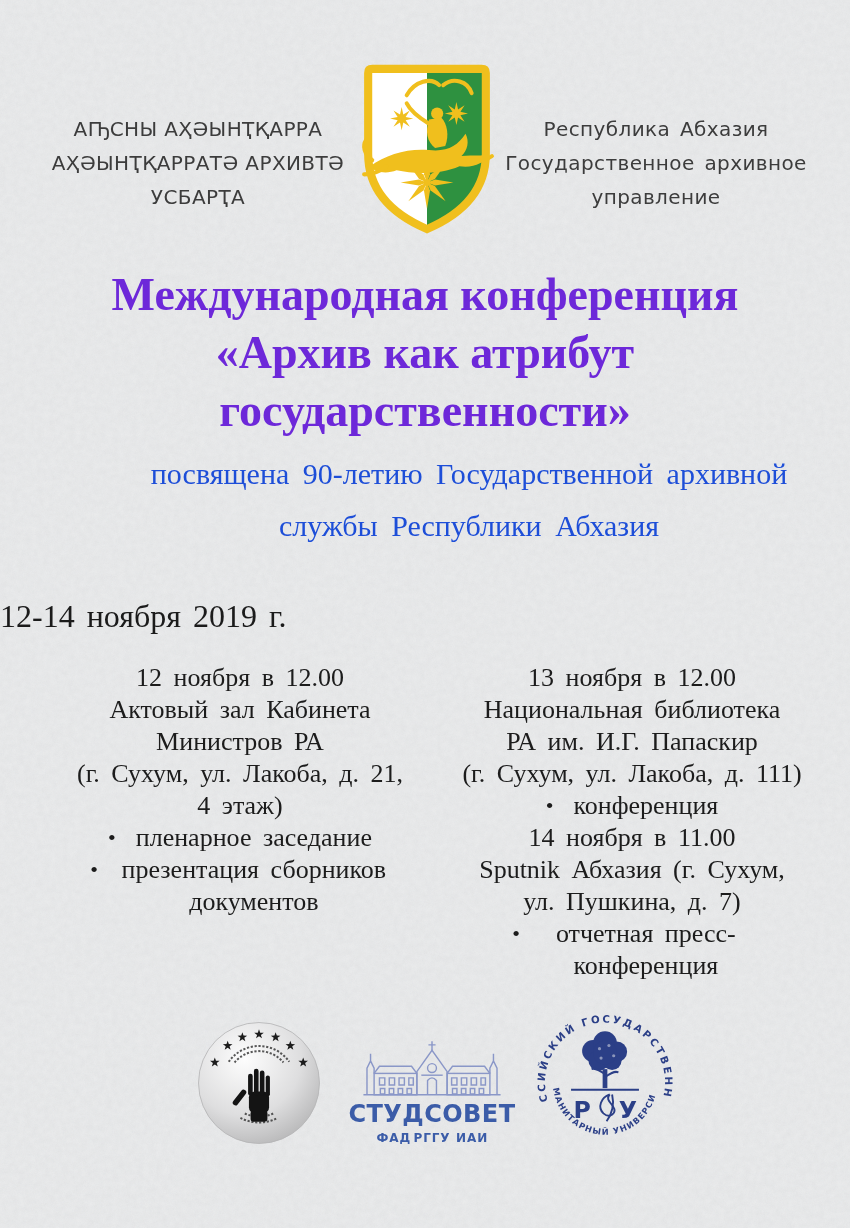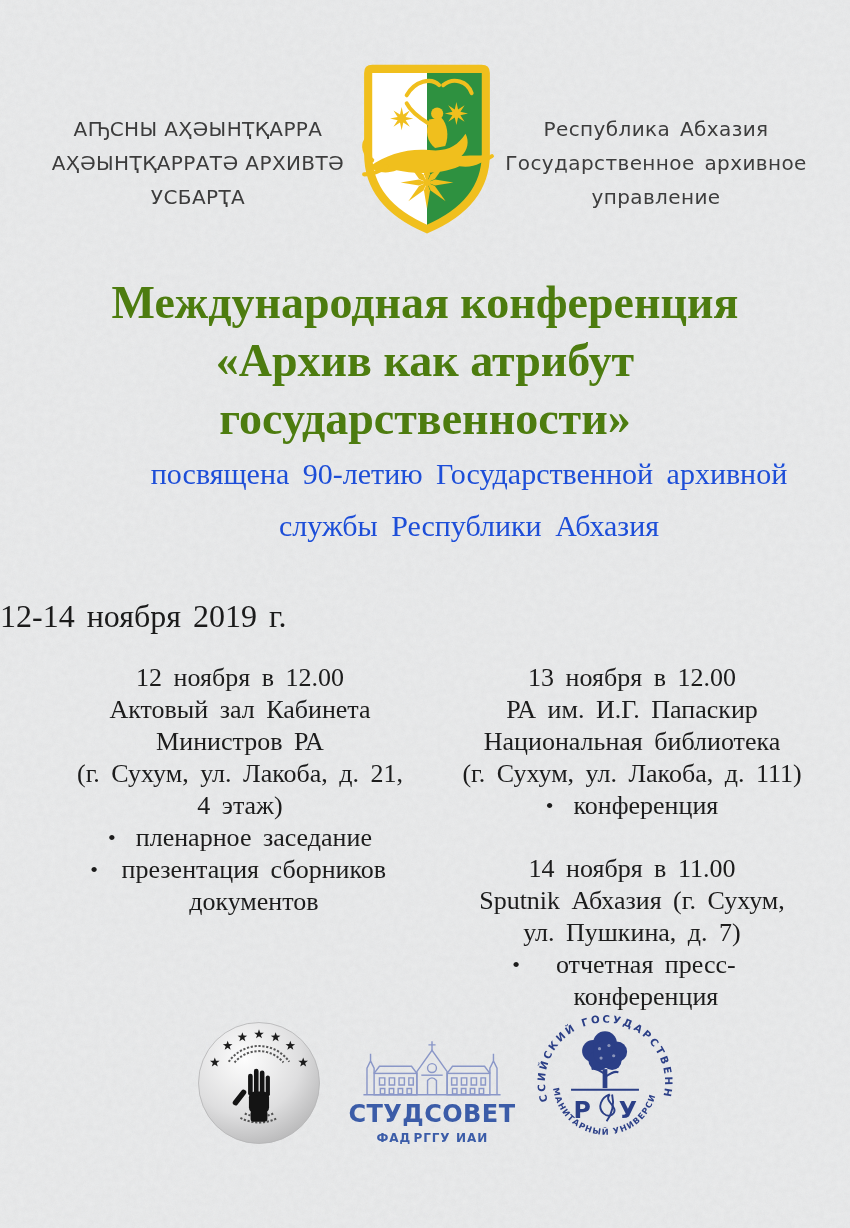--- a/index.html
+++ b/index.html
@@ -11,41 +11,41 @@
   .texture{position:absolute;inset:0;width:100%;height:100%;pointer-events:none;}
   .org{
     position:absolute;top:112px;width:340px;text-align:center;
     font-family:"DejaVu Sans","Liberation Sans",sans-serif;
     font-size:20px;line-height:34px;color:#3c3c3c;letter-spacing:.4px;
   }
   .org-abkhaz{left:28px;}
   .org-rus{left:486px;width:340px;word-spacing:3px;}
   .emblem{position:absolute;top:60px;left:356px;width:142px;height:176px;}
   .title{
-    position:absolute;top:274px;left:0;width:850px;text-align:center;
-    font-weight:700;font-size:46px;line-height:58px;color:#4d7c0f;
+    position:absolute;top:266px;left:0;width:850px;text-align:center;
+    font-weight:700;font-size:46px;line-height:58px;color:#6d28d9;
   }
   .subtitle{
     position:absolute;top:448px;left:0;width:850px;text-align:center;
     font-size:30px;line-height:52px;color:#1d4ed8;word-spacing:6px;padding-left:44px;
   }
   .dates{
     position:absolute;top:598px;left:0;width:850px;
     font-size:32px;color:#1b1b1b;word-spacing:4px;
   }
   .col{position:absolute;top:662px;font-size:26px;line-height:32px;text-align:center;word-spacing:5px;}
   .col-left{left:48px;width:384px;}
   .col-right{left:436px;width:392px;}
   .evt-line{white-space:nowrap;}
   .bullet-row{display:flex;justify-content:center;align-items:flex-start;gap:20px;}
   .bullet-dot{flex:0 0 auto;font-size:22px;line-height:32px;}
   .bullet-text{text-align:center;}
   .bt-wide{max-width:272px;}
   .bt-press{max-width:212px;}
-  .evt-gap{margin-top:31px;}
+  .evt-gap{}
   .logo{position:absolute;}
   .logo-medal{left:196px;top:1020px;width:126px;height:126px;}
   .logo-studsovet{left:346px;top:1036px;width:172px;height:114px;}
   .logo-rggu{left:530px;top:1006px;width:150px;height:150px;}
   svg text{font-family:"DejaVu Sans","Liberation Sans",sans-serif;}
 </style>
 </head>
 <body>
 
 <div class="poster">
@@ -151,22 +151,22 @@
     </div>
     <div class="bullet-row">
       <span class="bullet-dot">•</span>
       <span class="bullet-text bt-wide">презентация  сборников документов</span>
     </div>
   </div>
 
   <div class="col col-right">
     <div>
       <div class="evt-line">13 ноября в 12.00</div>
+      <div class="evt-line">Национальная  библиотека</div>
       <div class="evt-line">РА им. И.Г. Папаскир</div>
-      <div class="evt-line">Национальная  библиотека</div>
       <div class="evt-line">(г. Сухум,  ул.  Лакоба,  д. 111)</div>
       <div class="bullet-row">
         <span class="bullet-dot">•</span>
         <span class="bullet-text">конференция</span>
       </div>
     </div>
     <div class="evt-gap">
       <div class="evt-line">14 ноября в 11.00</div>
       <div class="evt-line">Sputnik Абхазия (г. Сухум,</div>
       <div class="evt-line">ул.  Пушкина,  д. 7)</div>

